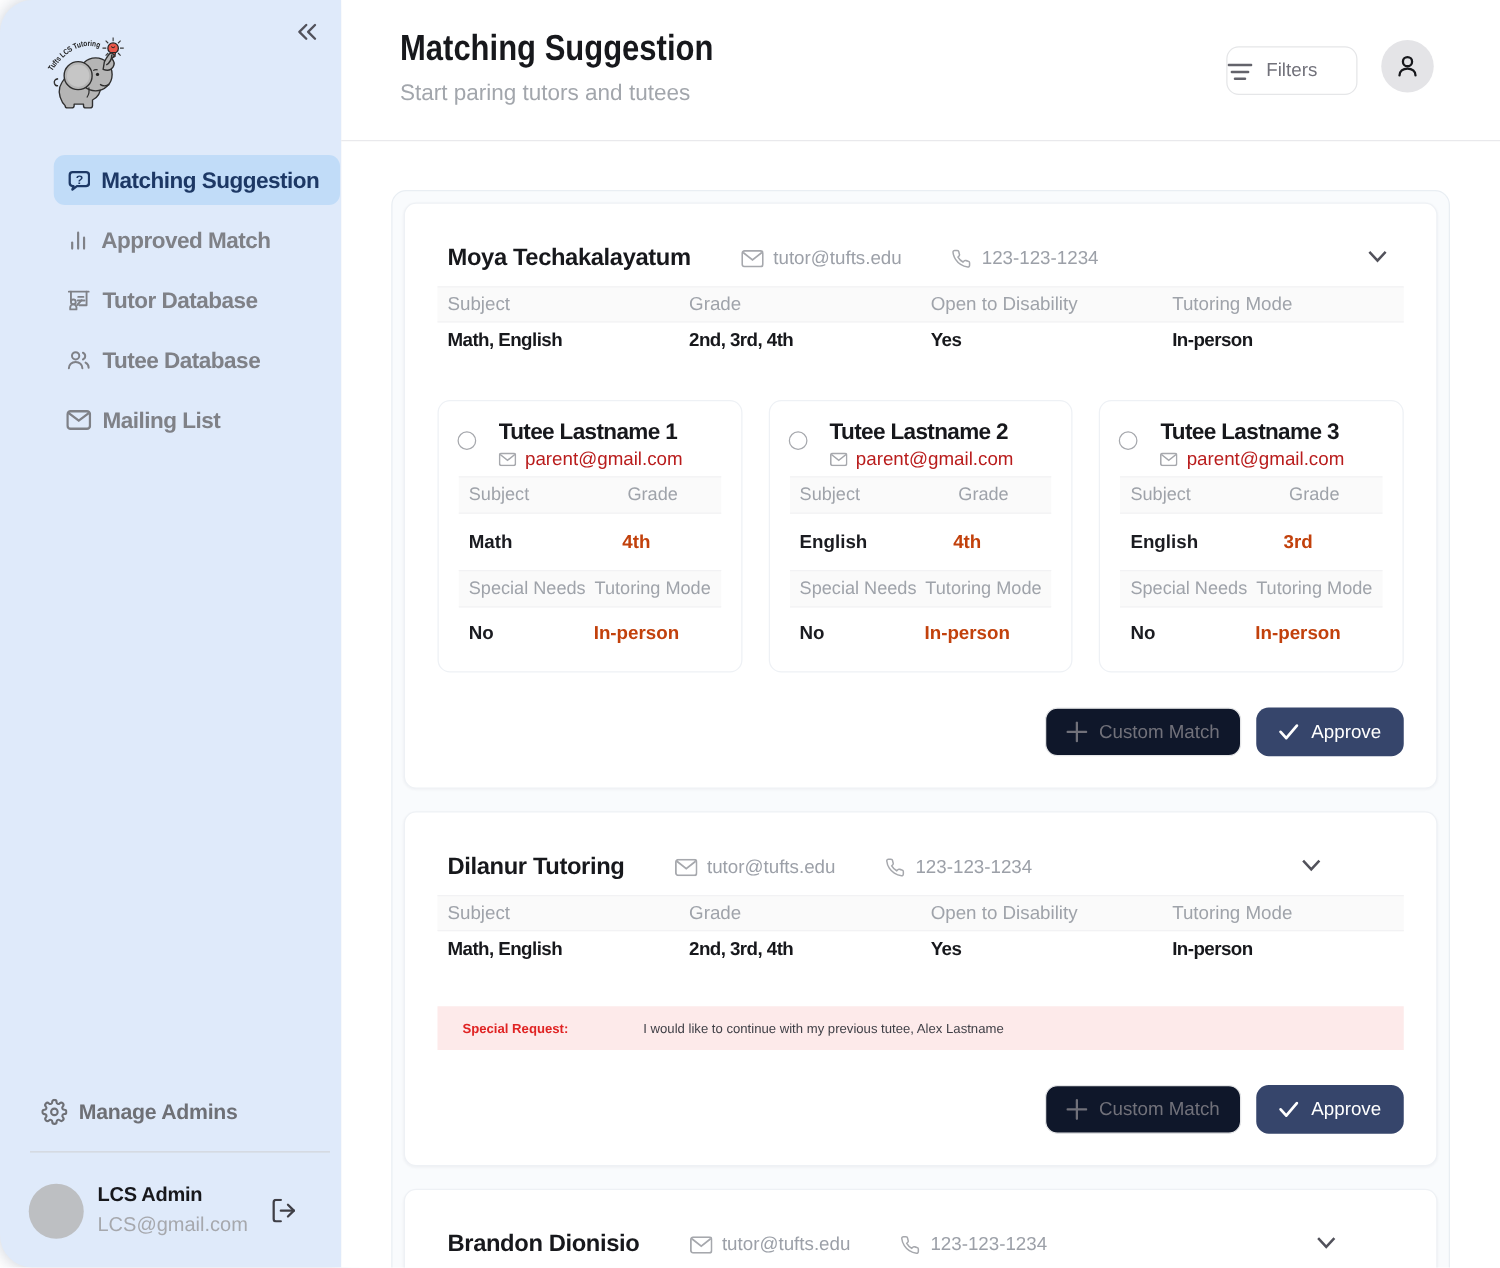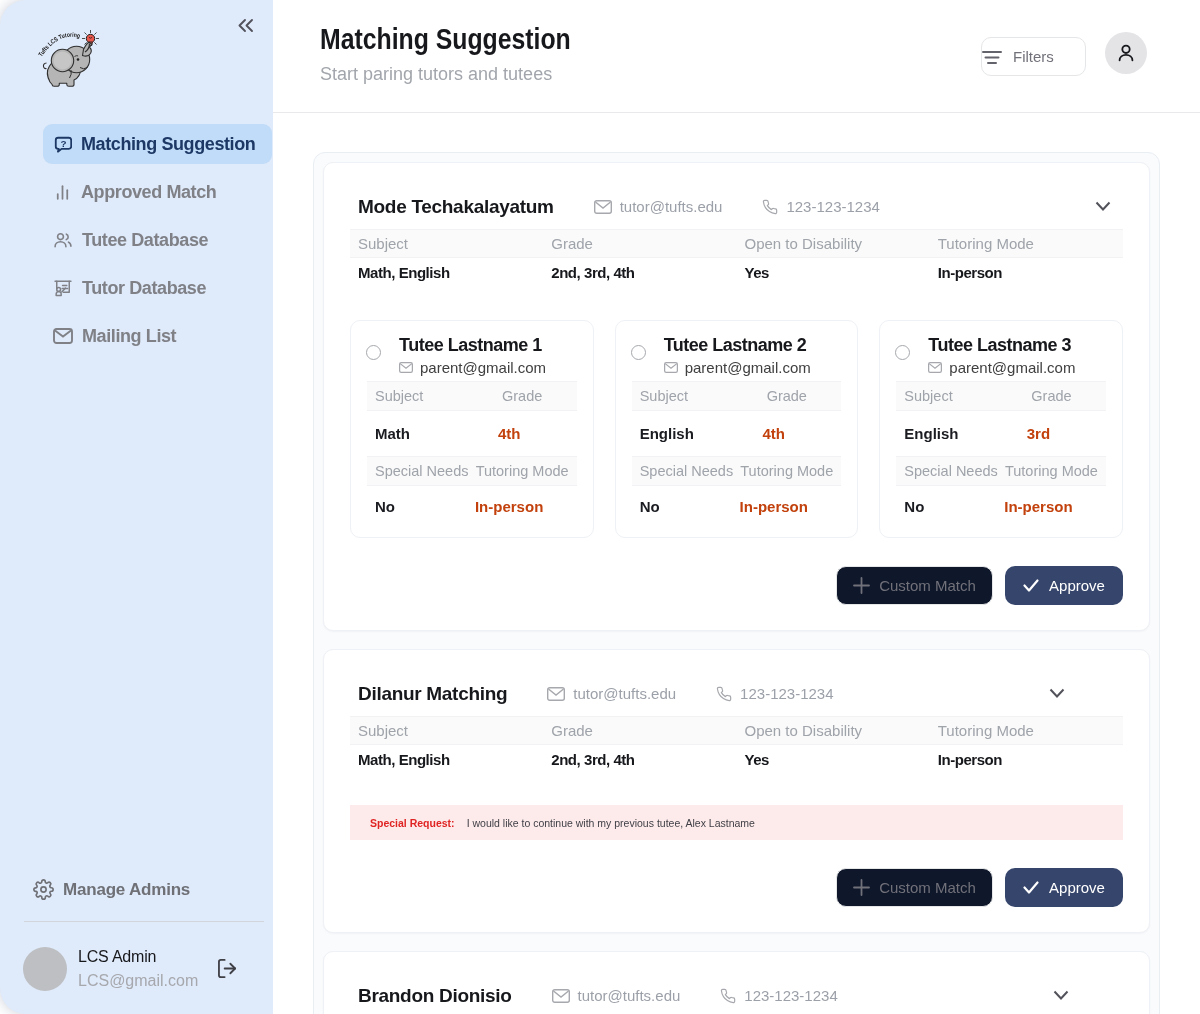--- a/index.html
+++ b/index.html
@@ -16,21 +16,21 @@
   padding-left:10px; gap:9px; color:#7f8187; font-size:18px; letter-spacing:-0.4px; font-weight:600; border-radius:9px; white-space:nowrap; }
 .nav-item.active { background:#c1dcf8; color:#1d3865; font-weight:700; }
 .nav-item svg { flex:0 0 auto; }
 .side-bottom { position:absolute; left:0; bottom:0; width:273px; }
 .manage { display:flex; align-items:flex-end; gap:9px; margin-left:33px; color:#6e7076;
   font-size:17px; font-weight:600; letter-spacing:-0.2px; }
 .side-div { height:1px; background:#d2d5da; margin:21px 9px 0 24px; }
 .profile { display:flex; align-items:center; margin:25px 0 0 23px; height:44px; position:relative; }
 .pavatar { width:44px; height:44px; border-radius:50%; background:#bdbfc2; }
 .pinfo { margin-left:11px; }
-.pname { font-size:16px; font-weight:400; color:#17181c; letter-spacing:-0.2px; }
+.pname { font-size:16px; font-weight:700; color:#17181c; letter-spacing:-0.2px; }
 .pemail { font-size:16px; color:#a6a8ad; margin-top:6px; }
 .plogout { position:absolute; left:194px; top:12px; color:#3f3f46; }
 .profile-wrap { padding-bottom:23px; }
 .main { position:absolute; left:273px; top:0; width:927px; height:1014px; background:#fff; }
 .header { position:relative; height:113px; border-bottom:1px solid #e9e9ec; }
 .h1 { position:absolute; left:47px; top:23px; font-size:29px; font-weight:700; color:#17181c; transform:scaleX(0.855); transform-origin:0 50%; white-space:nowrap; }
 .sub { position:absolute; left:47px; top:64px; font-size:18px; color:#a2a6ac; }
 .filters { position:absolute; right:114px; top:37px; width:105px; height:39px; border:1px solid #e5e6e8;
   border-radius:10px; background:#fff; display:flex; align-items:center; justify-content:flex-start; gap:11px;
   color:#71717a; font-size:15px; }
@@ -50,39 +50,39 @@
 .band > div { width:25%; padding-left:8px; font-size:15px; color:#9fa3aa; }
 .vals { height:28px; display:flex; align-items:center; }
 .vals > div { width:25%; padding-left:8px; font-size:15px; color:#17181c; font-weight:700; letter-spacing:-0.45px; }
 .tutees { display:flex; gap:21px; margin-top:34px;align-items:flex-end; }
 .tcard { width:243.67px; height:218px; border:1px solid #eef1f5; border-radius:10px; padding:16px;
   background:#fff; }
 .thead { display:flex; }
 .radio { width:15px; height:15px; border:1.6px solid #a6a8ad; border-radius:50%; margin-top:8px; margin-left:-1px; flex:0 0 auto; }
 .tinfo { margin-left:18px; }
 .ttitle { font-size:18px; font-weight:700; color:#17181c; line-height:17px; letter-spacing:-0.5px; white-space:nowrap; }
-.temail { display:flex; align-items:center; gap:7px; color:#404040; font-size:15px; margin-top:6px; height:15px; }
+.temail { display:flex; align-items:center; gap:7px; color:#b91c1c; font-size:15px; margin-top:6px; height:15px; }
 .tband { height:30px; background:#fafafa; display:flex; align-items:center; border-top:1px solid #f2f2f4; border-bottom:1px solid #f2f2f4; }
 .tband > div, .tvals > div { font-size:15px; }
 .c1 { width:48%; padding-left:8px; color:#9fa3aa; white-space:nowrap; }
 .c2 { width:52%; text-align:center; color:#9fa3aa; white-space:nowrap; }
 .tband .c1, .tband .c2 { font-size:14.5px; }
 .tvals .c2 { padding-right:26px; }
 .tvals { height:45px; display:flex; align-items:center; }
 .tvals.tv2 { height:41px; }
 .tvals .c1 { color:#1b1c21; font-weight:600; }
 .tvals .c2 { color:#c2410c; font-weight:600; }
 .tb1 { margin-top:6px; }
 .btns { display:flex; justify-content:flex-end; gap:12px; margin-top:28px; padding-bottom:25px; }
 .btn-outline { width:157px; height:39px; border:1px solid #e5e6e8; border-radius:10px; background:#0f172a;
   display:flex; align-items:center; justify-content:center; gap:9px; color:#71717a; font-size:15px; }
 .btn-dark { width:118px; height:39px; border-radius:10px; background:#36456b; color:#fff;
   display:flex; align-items:center; justify-content:center; gap:10px; font-size:15px; }
 .banner { margin-top:32px; height:35px; background:#fdeaea; display:flex; align-items:center; padding-left:20px;
-  font-size:10.5px; }
+  font-size:10.5px;gap:48px; }
 .banner b { color:#e02424; font-weight:700; margin-right:12px; font-size:10.5px; }
 .banner span { color:#3f3f46; }
 </style>
 </head>
 <body>
 <div class="app">
   <div class="sidebar">
     <div class="collapse"><svg width="19" height="17" viewBox="0 0 19 17" fill="none" stroke="#52525b" stroke-width="1.9" stroke-linecap="round" stroke-linejoin="round">
           <path d="M9 3L3.5 8.5L9 14"></path>
           <path d="M16 3L10.5 8.5L16 14"></path>
@@ -134,40 +134,40 @@
       </div>
       <div class="nav-item">
         <svg width="19" height="19" viewBox="0 0 24 24" fill="none" stroke="#7f8187" stroke-width="2.2" stroke-linecap="round">
             <line x1="6" y1="20" x2="6" y2="14"></line>
             <line x1="12" y1="20" x2="12" y2="4"></line>
             <line x1="18" y1="20" x2="18" y2="9"></line>
           </svg>
         <span>Approved Match</span>
       </div>
       <div class="nav-item">
-        <svg width="20" height="20" viewBox="0 0 24 24" fill="none" stroke="#7f8187" stroke-width="1.9" stroke-linecap="round" stroke-linejoin="round">
-            <circle cx="9" cy="8" r="3.5"></circle>
-            <path d="M2.5 20c0-3.5 2.8-6 6.5-6s6.5 2.5 6.5 6"></path>
-            <path d="M16 5a3.5 3.5 0 0 1 0 6.5"></path>
-            <path d="M18.5 14.5c2 1 3 2.8 3 5"></path>
-          </svg>
-        <span>Tutee Database</span>
-      </div>
-      <div class="nav-item">
         <svg width="20" height="20" viewBox="0 0 24 24" fill="none" stroke="#7f8187" stroke-width="1.8" stroke-linecap="round" stroke-linejoin="round">
             <path d="M2.5 4h19"></path>
             <path d="M4.5 4v9"></path>
             <path d="M19.5 4v13h-7"></path>
             <path d="M11.5 9h5"></path>
             <path d="M11 12.5h6.5"></path>
             <circle cx="6.8" cy="13.8" r="2.3"></circle>
             <path d="M3.8 21v-1.8a3 3 0 0 1 3-3 3 3 0 0 1 3 3V21z"></path>
             <path d="M10.5 16.8L14.8 12.2"></path>
           </svg>
         <span>Tutor Database</span>
+      </div>
+      <div class="nav-item">
+        <svg width="20" height="20" viewBox="0 0 24 24" fill="none" stroke="#7f8187" stroke-width="1.9" stroke-linecap="round" stroke-linejoin="round">
+            <circle cx="9" cy="8" r="3.5"></circle>
+            <path d="M2.5 20c0-3.5 2.8-6 6.5-6s6.5 2.5 6.5 6"></path>
+            <path d="M16 5a3.5 3.5 0 0 1 0 6.5"></path>
+            <path d="M18.5 14.5c2 1 3 2.8 3 5"></path>
+          </svg>
+        <span>Tutee Database</span>
       </div>
       <div class="nav-item">
         <svg width="20" height="16" viewBox="0 0 20 16" fill="none" stroke="#7f8187" stroke-width="1.9">
             <rect x="1" y="1" width="18" height="14" rx="2.5"></rect>
             <path d="M2 2.5l8 6 8-6"></path>
           </svg>
         <span>Mailing List</span>
       </div>
     </div>
     <div class="side-bottom">
@@ -214,21 +214,21 @@
             <circle cx="12" cy="8" r="4"></circle>
             <path d="M5 20c0-3.5 3-6 7-6s7 2.5 7 6"></path>
           </svg>
       </div>
     </div>
     <div class="content">
       <div class="container">
 
         <div class="card">
           <div class="trow">
-            <div class="tname">Mode Techakalayatum</div>
+            <div class="tname">Moya Techakalayatum</div>
             <div class="tmeta">
                 <svg width="18" height="14" viewBox="0 0 18 14" fill="none" stroke="#a6a8ad" stroke-width="1.4">
                   <rect x="0.7" y="0.7" width="16.6" height="12.6" rx="2"></rect>
                   <path d="M1.5 2l7.5 6 7.5-6"></path>
                 </svg>
                 <span>tutor@tufts.edu</span>
               </div>
             <div class="tmeta">
                 <svg width="16" height="16" viewBox="0 0 24 24" fill="none" stroke="#a6a8ad" stroke-width="1.8">
                   <path d="M22 16.92v3a2 2 0 0 1-2.18 2 19.79 19.79 0 0 1-8.63-3.07 19.5 19.5 0 0 1-6-6 19.79 19.79 0 0 1-3.07-8.67A2 2 0 0 1 4.11 2h3a2 2 0 0 1 2 1.72 12.84 12.84 0 0 0 .7 2.81 2 2 0 0 1-.45 2.11L8.09 9.91a16 16 0 0 0 6 6l1.27-1.27a2 2 0 0 1 2.11-.45 12.84 12.84 0 0 0 2.81.7A2 2 0 0 1 22 16.92z"></path>
@@ -360,21 +360,21 @@
                 <svg width="16" height="13" viewBox="0 0 16 13" fill="none" stroke="#fff" stroke-width="2.2" stroke-linecap="round" stroke-linejoin="round">
                   <path d="M1.5 6.5L6 11.5L14.5 1.5"></path>
                 </svg>
                 <span>Approve</span>
               </div>
           </div>
         </div>
 
         <div class="card">
           <div class="trow">
-            <div class="tname">Dilanur Matching</div>
+            <div class="tname">Dilanur Tutoring</div>
             <div class="tmeta">
                 <svg width="18" height="14" viewBox="0 0 18 14" fill="none" stroke="#a6a8ad" stroke-width="1.4">
                   <rect x="0.7" y="0.7" width="16.6" height="12.6" rx="2"></rect>
                   <path d="M1.5 2l7.5 6 7.5-6"></path>
                 </svg>
                 <span>tutor@tufts.edu</span>
               </div>
             <div class="tmeta">
                 <svg width="16" height="16" viewBox="0 0 24 24" fill="none" stroke="#a6a8ad" stroke-width="1.8">
                   <path d="M22 16.92v3a2 2 0 0 1-2.18 2 19.79 19.79 0 0 1-8.63-3.07 19.5 19.5 0 0 1-6-6 19.79 19.79 0 0 1-3.07-8.67A2 2 0 0 1 4.11 2h3a2 2 0 0 1 2 1.72 12.84 12.84 0 0 0 .7 2.81 2 2 0 0 1-.45 2.11L8.09 9.91a16 16 0 0 0 6 6l1.27-1.27a2 2 0 0 1 2.11-.45 12.84 12.84 0 0 0 2.81.7A2 2 0 0 1 22 16.92z"></path>

